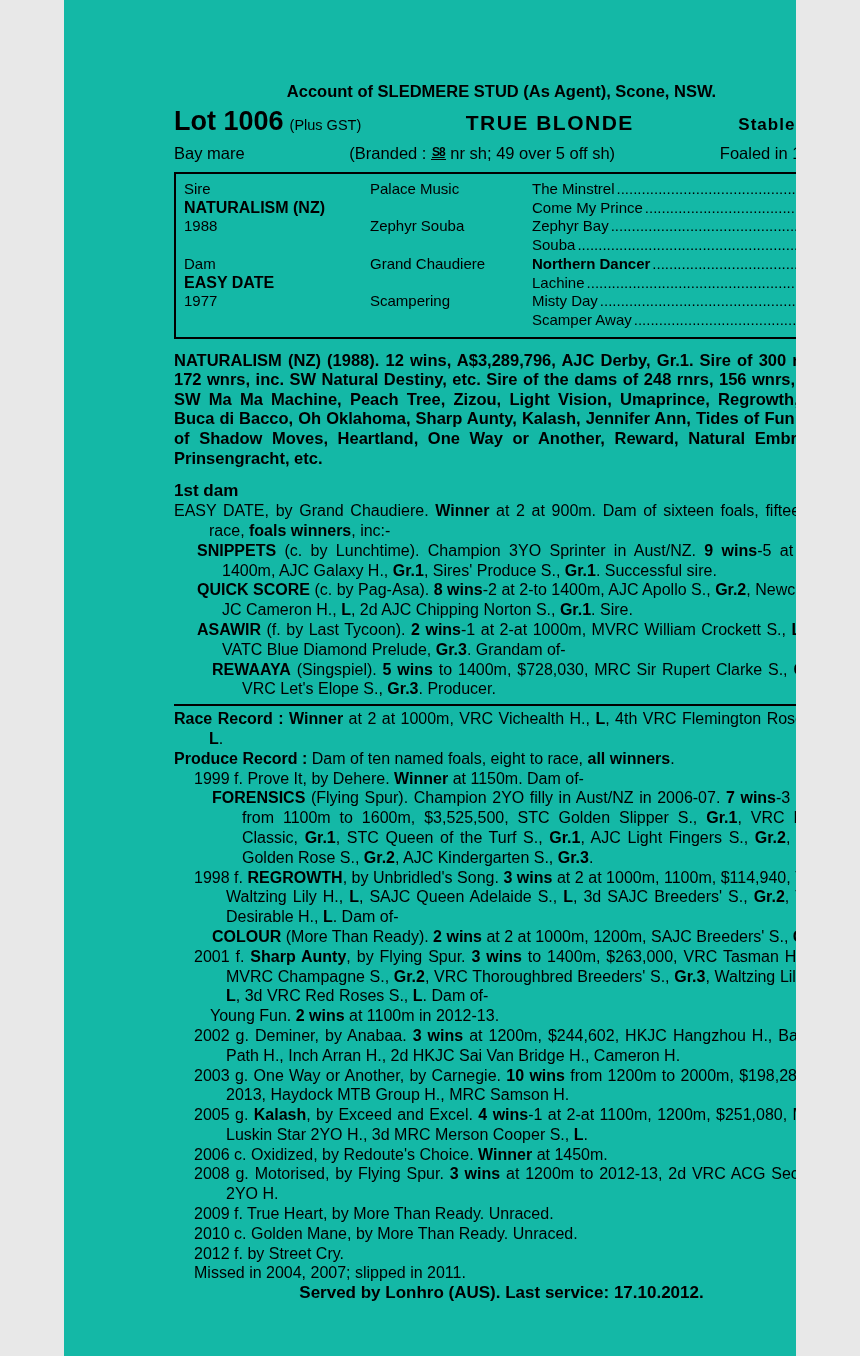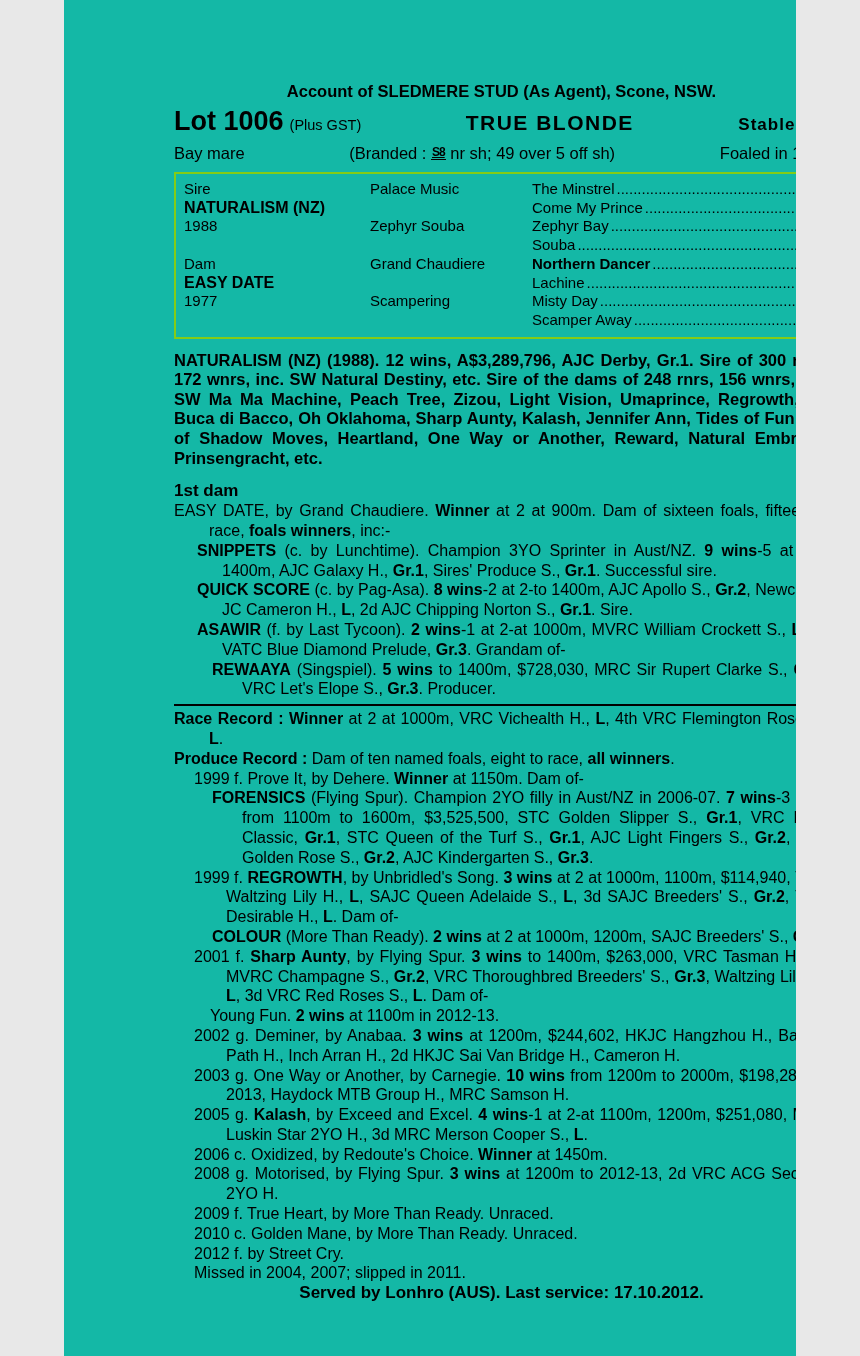--- a/index.html
+++ b/index.html
@@ -15,21 +15,21 @@
   .lotline{display:flex;align-items:baseline;margin-top:5px;}
   .lot{font-size:27px;font-weight:bold;white-space:nowrap;}
   .gst{font-size:14.5px;margin-left:6px;white-space:nowrap;}
   .horse{flex:1;text-align:center;font-size:21px;font-weight:bold;letter-spacing:1.5px;white-space:nowrap;}
   .stable{font-size:17px;font-weight:bold;letter-spacing:1px;white-space:nowrap;}
   .subline{display:flex;justify-content:space-between;align-items:center;font-size:16.5px;margin-top:7px;}
   .brandglyph{display:inline-block;font-size:12px;font-weight:bold;letter-spacing:-1px;
     border-bottom:1px solid #000;text-decoration:underline;transform:translateY(-3px);padding:0 1px;}
 
   
-  .pedbox{border:2px solid #84cc16;margin-top:9px;padding:6px 8px 7px 8px;}
+  .pedbox{border:2px solid #000000;margin-top:9px;padding:6px 8px 7px 8px;}
   .pedrow{display:grid;grid-template-columns:186px 162px 1fr;line-height:18.7px;min-height:18.7px;}
   .pc1,.pc2{font-size:15px;white-space:nowrap;}
   .pcb{font-weight:bold;font-size:16px;}
   .ped3{display:flex;align-items:baseline;font-size:15px;}
   .pname,.psire{white-space:nowrap;}
   .b{font-weight:bold;}
   .leader{flex:1 1 auto;overflow:hidden;white-space:nowrap;margin:0 2px;min-width:8px;}
   .leader::after{content:"....................................................................................";}
 
   
@@ -147,21 +147,21 @@
     <p class="t lv1"><b>QUICK SCORE</b><span> (c. by Pag-Asa). </span><b>8 wins</b><span>-2 at 2-to 1400m, AJC Apollo S., </span><b>Gr.2</b><span>, Newcastle JC Cameron H., </span><b>L</b><span>, 2d AJC Chipping Norton S., </span><b>Gr.1</b><span>. Sire.</span></p>
     <p class="t lv1"><b>ASAWIR</b><span> (f. by Last Tycoon). </span><b>2 wins</b><span>-1 at 2-at 1000m, MVRC William Crockett S., </span><b>L</b><span>, 2d VATC Blue Diamond Prelude, </span><b>Gr.3</b><span>. Grandam of-</span></p>
     <p class="t lv2"><b>REWAAYA</b><span> (Singspiel). </span><b>5 wins</b><span> to 1400m, $728,030, MRC Sir Rupert Clarke S., </span><b>Gr.1</b><span>, VRC Let's Elope S., </span><b>Gr.3</b><span>. Producer.</span></p>
 
     <hr class="rule">
 
     <p class="t lv0"><b>Race Record : Winner</b><span> at 2 at 1000m, VRC Vichealth H., </span><b>L</b><span>, 4th VRC Flemington Rose S., </span><b>L</b><span>.</span></p>
     <p class="t lv0"><b>Produce Record :</b><span> Dam of ten named foals, eight to race, </span><b>all winners</b><span>.</span></p>
     <p class="t yr"><span>1999 f. Prove It, by Dehere. </span><b>Winner</b><span> at 1150m. Dam of-</span></p>
     <p class="t lv2"><b>FORENSICS</b><span> (Flying Spur). Champion 2YO filly in Aust/NZ in 2006-07. </span><b>7 wins</b><span>-3 at 2-from 1100m to 1600m, $3,525,500, STC Golden Slipper S., </span><b>Gr.1</b><span>, VRC Myer Classic, </span><b>Gr.1</b><span>, STC Queen of the Turf S., </span><b>Gr.1</b><span>, AJC Light Fingers S., </span><b>Gr.2</b><span>, STC Golden Rose S., </span><b>Gr.2</b><span>, AJC Kindergarten S., </span><b>Gr.3</b><span>.</span></p>
-    <p class="t yr"><span>1999 f. </span><b>REGROWTH</b><span>, by Unbridled's Song. </span><b>3 wins</b><span> at 2 at 1000m, 1100m, $114,940, VRC Waltzing Lily H., </span><b>L</b><span>, SAJC Queen Adelaide S., </span><b>L</b><span>, 3d SAJC Breeders' S., </span><b>Gr.2</b><span>, VRC Desirable H., </span><b>L</b><span>. Dam of-</span></p>
+    <p class="t yr"><span>1998 f. </span><b>REGROWTH</b><span>, by Unbridled's Song. </span><b>3 wins</b><span> at 2 at 1000m, 1100m, $114,940, VRC Waltzing Lily H., </span><b>L</b><span>, SAJC Queen Adelaide S., </span><b>L</b><span>, 3d SAJC Breeders' S., </span><b>Gr.2</b><span>, VRC Desirable H., </span><b>L</b><span>. Dam of-</span></p>
     <p class="t lv2"><b>COLOUR</b><span> (More Than Ready). </span><b>2 wins</b><span> at 2 at 1000m, 1200m, SAJC Breeders' S., </span><b>Gr.3</b><span>.</span></p>
     <p class="t yr"><span>2001 f. </span><b>Sharp Aunty</b><span>, by Flying Spur. </span><b>3 wins</b><span> to 1400m, $263,000, VRC Tasman H., 2d MVRC Champagne S., </span><b>Gr.2</b><span>, VRC Thoroughbred Breeders' S., </span><b>Gr.3</b><span>, Waltzing Lily H., </span><b>L</b><span>, 3d VRC Red Roses S., </span><b>L</b><span>. Dam of-</span></p>
     <p class="t sub"><span>Young Fun. </span><b>2 wins</b><span> at 1100m in 2012-13.</span></p>
     <p class="t yr"><span>2002 g. Deminer, by Anabaa. </span><b>3 wins</b><span> at 1200m, $244,602, HKJC Hangzhou H., Battery Path H., Inch Arran H., 2d HKJC Sai Van Bridge H., Cameron H.</span></p>
     <p class="t yr"><span>2003 g. One Way or Another, by Carnegie. </span><b>10 wins</b><span> from 1200m to 2000m, $198,283, to 2013, Haydock MTB Group H., MRC Samson H.</span></p>
     <p class="t yr"><span>2005 g. </span><b>Kalash</b><span>, by Exceed and Excel. </span><b>4 wins</b><span>-1 at 2-at 1100m, 1200m, $251,080, MRC Luskin Star 2YO H., 3d MRC Merson Cooper S., </span><b>L</b><span>.</span></p>
     <p class="t yr"><span>2006 c. Oxidized, by Redoute's Choice. </span><b>Winner</b><span> at 1450m.</span></p>
     <p class="t yr"><span>2008 g. Motorised, by Flying Spur. </span><b>3 wins</b><span> at 1200m to 2012-13, 2d VRC ACG Security 2YO H.</span></p>
     <p class="t yr"><span>2009 f. True Heart, by More Than Ready. Unraced.</span></p>
     <p class="t yr"><span>2010 c. Golden Mane, by More Than Ready. Unraced.</span></p>

